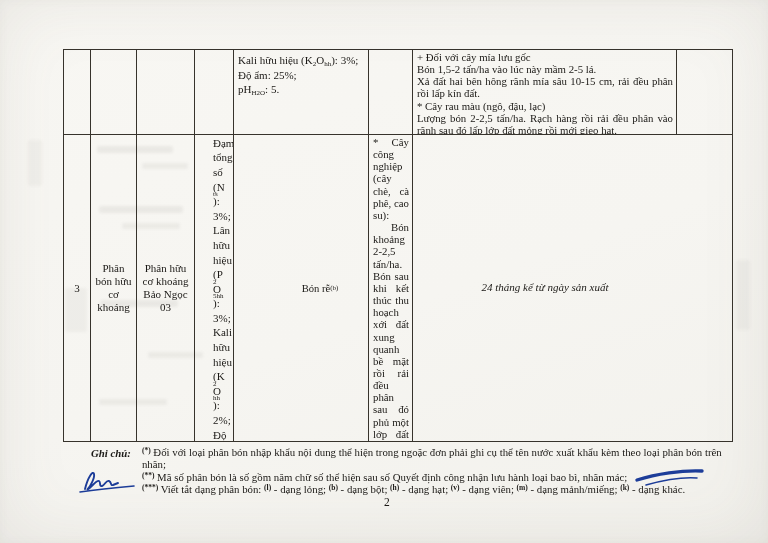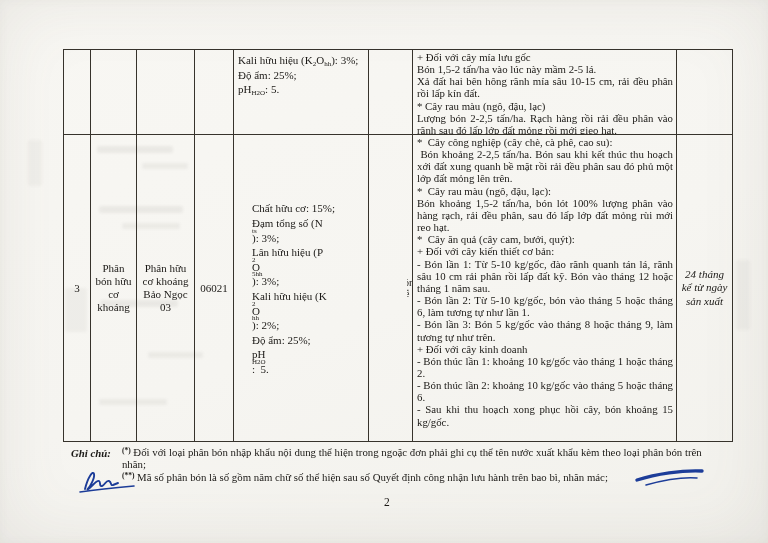--- a/index.html
+++ b/index.html
@@ -42,21 +42,21 @@
     font-size:10.8px;line-height:12.15px;
     padding:1px 3px 0 4px;white-space:pre-wrap;text-align:justify;
   }
   .small-cell{font-size:11px;line-height:13px;}
   .shelf{font-size:11px;line-height:13.5px;padding:2px;}
   .method-cell{font-size:10.6px;margin-left:38px;}
   sub{font-size:7px;line-height:0;vertical-align:-2px;}
   sup{font-size:7px;line-height:0;vertical-align:3px;}
   
   .footer{
-    position:absolute;left:71px;top:446px;width:640px;
+    position:absolute;left:91px;top:446px;width:640px;
     display:flex;gap:11px;
     font-size:10.8px;line-height:12.1px;
   }
   .footer-label{
     font-weight:bold;font-style:italic;white-space:nowrap;
     padding-top:1px;
   }
   .notes{flex:1;}
   .note-line{margin:0 0 0.5px 0;}
   .note-line sup{font-weight:bold;font-size:7.5px;}
@@ -99,21 +99,20 @@
     <div class="cell instr">+ Đối với cây mía lưu gốc
 Bón 1,5-2 tấn/ha vào lúc này mầm 2-5 lá.
 Xả đất hai bên hông rãnh mía sâu 10-15 cm, rải đều phân rồi lấp kín đất.
 * Cây rau màu (ngô, đậu, lạc)
 Lượng bón 2-2,5 tấn/ha. Rạch hàng rồi rải đều phân vào rãnh sau đó lấp lớp đất mỏng rồi mới gieo hạt.</div>
     <div class="cell last-col"></div>
 
     <div class="cell last-row center small-cell">3</div>
     <div class="cell last-row center small-cell" style="padding:0 2px;">Phân bón hữu cơ khoáng</div>
     <div class="cell last-row center small-cell" style="padding:0 3px;">Phân hữu cơ khoáng Bảo Ngọc 03</div>
-    <div class="cell last-row center small-cell">06021</div>
     <div class="cell last-row specs vcenter">Chất hữu cơ: 15%;
 Đạm tổng số (N<sub>ts</sub>): 3%;
 Lân hữu hiệu (P<sub>2</sub>O<sub>5hh</sub>): 3%;
 Kali hữu hiệu (K<sub>2</sub>O<sub>hh</sub>): 2%;
 Độ ẩm: 25%;
 pH<sub>H2O</sub>:  5.</div>
     <div class="cell last-row center method-cell">Bón rễ<sup>(b)</sup></div>
     <div class="cell last-row instr">*  Cây công nghiệp (cây chè, cà phê, cao su):
  Bón khoảng 2-2,5 tấn/ha. Bón sau khi kết thúc thu hoạch xới đất xung quanh bề mặt rồi rải đều phân sau đó phủ một lớp đất mỏng lên trên.
 *  Cây rau màu (ngô, đậu, lạc):
@@ -127,21 +126,22 @@
 - Bón thúc lần 1: khoảng 10 kg/gốc vào tháng 1 hoặc tháng 2.
 - Bón thúc lần 2: khoảng 10 kg/gốc vào tháng 5 hoặc tháng 6.
 - Sau khi thu hoạch xong phục hồi cây, bón khoảng 15 kg/gốc.</div>
     <div class="cell last-row last-col center shelf">24 tháng kể từ ngày sản xuất</div>
   </div>
 
   <div class="footer">
     <div class="footer-label">Ghi chú:</div>
     <div class="notes">
       <div class="note-line"><sup>(*)</sup> <span>Đối với loại phân bón nhập khẩu nội dung thể hiện trong ngoặc đơn phải ghi cụ thể tên nước xuất khẩu kèm theo loại phân bón trên nhãn;</span></div>
-      <div class="note-line"><sup>(**)</sup> <span>Mã số phân bón là số gồm năm chữ số thể hiện sau số Quyết định công nhận lưu hành trên bao bì, nhãn mác;</span></div>
+      <div class="note-line"><sup>(**)</sup> <span>Mã số phân bón là số gồm năm chữ số thể hiện sau số Quyết định công nhận lưu hành loại bao bì, nhãn mác;</span></div>
+      <div class="note-line"><sup>(***)</sup> <span>Viết tắt dạng phân bón: <sup>(l)</sup> - dạng lỏng; <sup>(b)</sup> - dạng bột; <sup>(h)</sup> - dạng hạt; <sup>(v)</sup> - dạng viên; <sup>(m)</sup> - dạng mảnh/miếng; <sup>(k)</sup> - dạng khác.</span></div>
     </div>
   </div>
 
   <svg class="signature" width="62" height="36" viewBox="0 0 62 36">
     <path d="M7 27 C10 15 15 8 16 12 C17 16 12 25 9 28 C14 25 18 18 21 19 C23 20 21 25 24 24 C27 23 28 18 31 19 C34 20 32 24 35 23 L40 21" fill="none" stroke="#1d3d99" stroke-width="1.9" stroke-linecap="round"></path>
     <path d="M2 30 C16 28 34 26 56 24" fill="none" stroke="#1d3d99" stroke-width="1.6" stroke-linecap="round"></path>
   </svg>
 
   <svg class="pen-mark" width="72" height="24" viewBox="0 0 72 24">
     <path d="M3 14 C22 8 48 4 68 5" fill="none" stroke="#1d3d99" stroke-width="3.4" stroke-linecap="round"></path>

